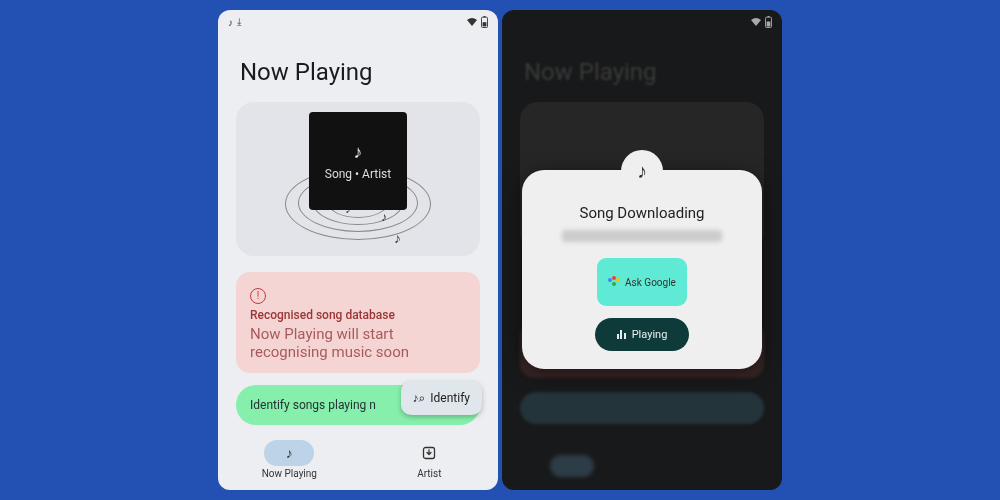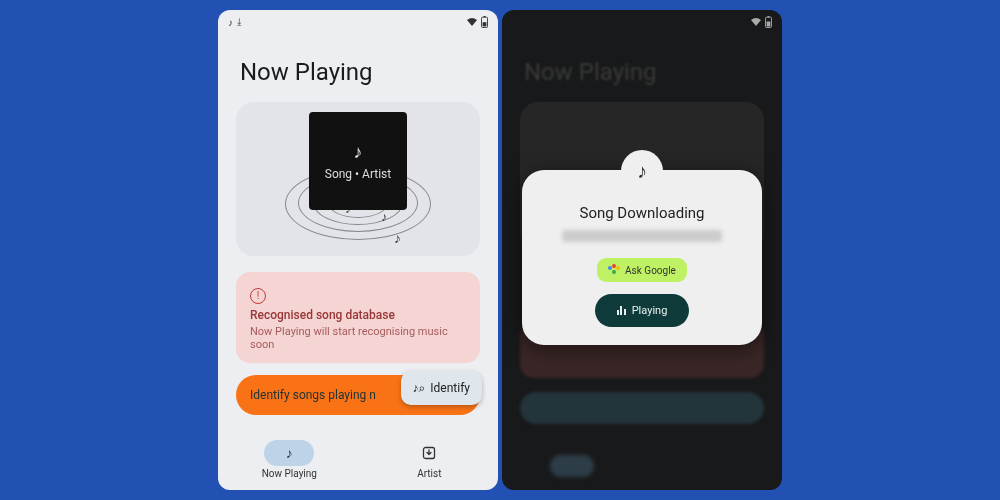--- a/index.html
+++ b/index.html
@@ -101,24 +101,24 @@
     background: #f4d5d4;
     border-radius: 14px;
     padding: 12px 14px;
   }
   .alert-icon {
     width: 16px; height: 16px; border: 1.5px solid #c23b3b; border-radius: 50%;
     display: inline-flex; align-items: center; justify-content: center;
     font-size: 10px; color: #c23b3b; margin-bottom: 4px;
   }
   .alert-title { font-size: 12px; font-weight: 500; color: #9a3636; margin-bottom: 3px; }
-  .alert-sub { font-size: 11px; color: #a85b5b; }
+  .alert-sub { font-size: 15px; color: #a85b5b; }
   .identify-row {
     margin: 6px 18px;
-    background: #f97316;
+    background: #86efac;
     border-radius: 26px;
     height: 40px;
     display: flex;
     align-items: center;
     padding: 0 14px;
     font-size: 12px;
     color: #233;
     position: relative;
   }
   .recognise-chip {
@@ -210,23 +210,23 @@
   }
   .modal-title { font-size: 15px; color: #222; margin-bottom: 8px; }
   .modal-blur-text {
     width: 160px; height: 12px;
     background: #ccc;
     border-radius: 3px;
     filter: blur(2px);
     margin-bottom: 16px;
   }
   .ask-btn {
-    background: #bef264;
+    background: #5eead4;
     border-radius: 9px;
-    padding: 6px 11px;
+    padding: 18px 11px;
     font-size: 10px;
     display: flex; align-items: center; gap: 5px;
     color: #333;
     margin-bottom: 12px;
     cursor: pointer;
   }
   .assistant-dots {
     width: 12px; height: 12px; position: relative;
   }
   .adot { position: absolute; width: 4px; height: 4px; border-radius: 50%; }

